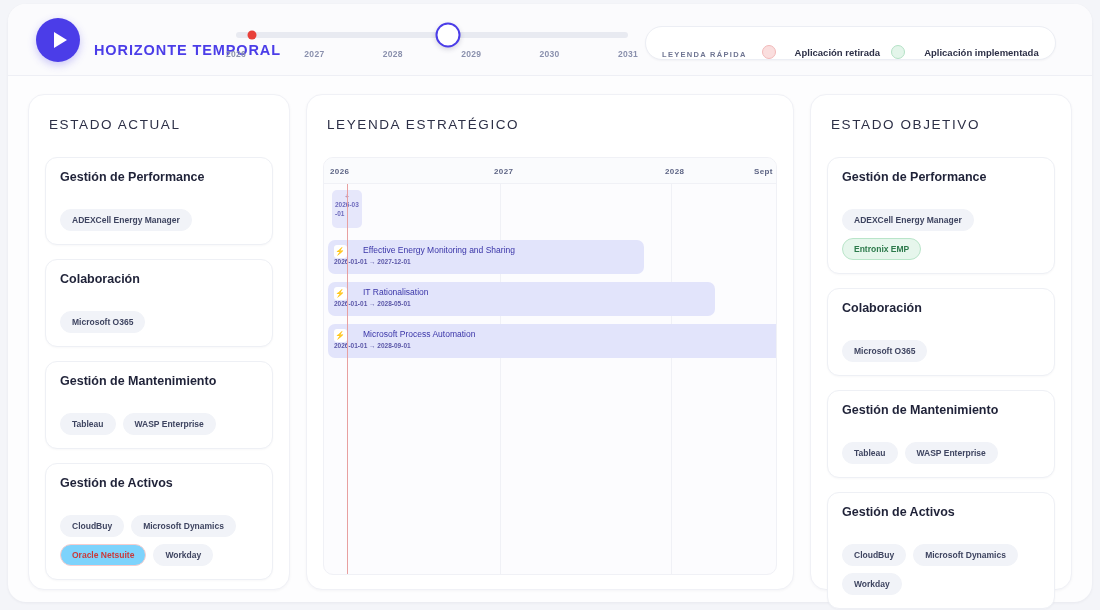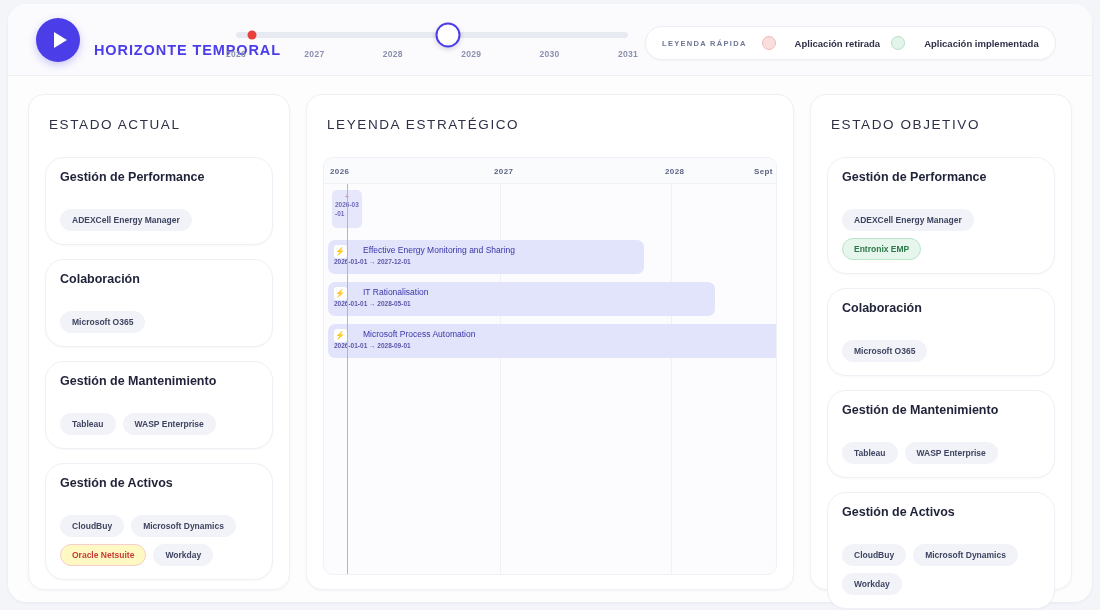--- a/index.html
+++ b/index.html
@@ -65,21 +65,21 @@
   .slider-ticks span {
     position: absolute; transform: translateX(-50%);
     font-size: 8.5px; font-weight: bold; color: #8a90ad; letter-spacing: .3px;
   }
 
   
   .legend {
     position: absolute; left: 637px; top: 22px;
     height: 34px; padding: 0 16px;
     background: #fff; border: 1px solid #eceef4; border-radius: 17px;
-    display: flex; align-items: center; gap: 11px;
+    display: flex; align-items: flex-end; gap: 11px;
     box-shadow: 0 1px 2px rgba(30,32,60,.04);
   }
   .legend-title {
     font-size: 7.5px; font-weight: bold; letter-spacing: 1.3px; color: #6f7592;
     margin-right: 4px;
   }
   .legend-item { display: flex; align-items: center; gap: 19px; }
   .legend-swatch { width: 14px; height: 14px; border-radius: 50%; }
   .legend-label { font-size: 9.5px; font-weight: bold; color: #2d3047; }
 
@@ -103,33 +103,33 @@
   .panel-left   { left: 20px;  width: 262px; }
   .panel-center { left: 298px; width: 488px; }
   .panel-right  { left: 802px; width: 262px; }
   .panel-title {
     position: absolute; left: 20px; top: 22px;
     font-size: 13.5px; letter-spacing: 1.6px; color: #2d3047;
   }
 
   .groups { position: absolute; left: 16px; right: 16px; top: 62px; }
   .group-card {
-    background: #fff; border: 1px solid #eef0f5; border-radius: 19px;
+    background: #fff; border: 1px solid #eef0f5; border-radius: 12px;
     padding: 12px 14px 13px; margin-bottom: 14px;
     box-shadow: 0 1px 2px rgba(30,32,60,.03);
   }
   .group-name { font-size: 12.5px; font-weight: bold; color: #1f2238; margin-bottom: 11px; }
   .chips { display: flex; flex-wrap: wrap; gap: 7px; margin-top: 25px; }
   .chip {
     font-size: 8.5px; font-weight: bold; color: #3f4561;
     background: #f1f3f8; border: 1px solid #f1f3f8;
     border-radius: 11px; padding: 5px 11px; white-space: nowrap;
     cursor: pointer;
   }
-  .chip.retired     { background: #fef9c3; border-color: #f7cdcd; color: #c93a3a; }
+  .chip.retired     { background: #7dd3fc; border-color: #f7cdcd; color: #c93a3a; }
   .chip.implemented { background: #e6f6ec; border-color: #b9e5c9; color: #2c7a4b; }
 
   
   .gantt {
     position: absolute; left: 16px; right: 16px; top: 62px; bottom: 14px;
     border: 1px solid #f0f1f6; border-radius: 10px; overflow: hidden;
     background: #fcfcfe;
   }
   .gantt-head {
     position: relative; height: 26px;

